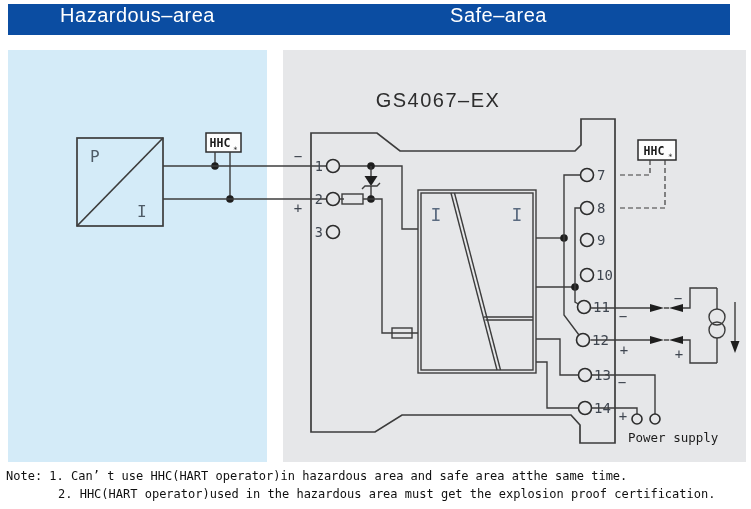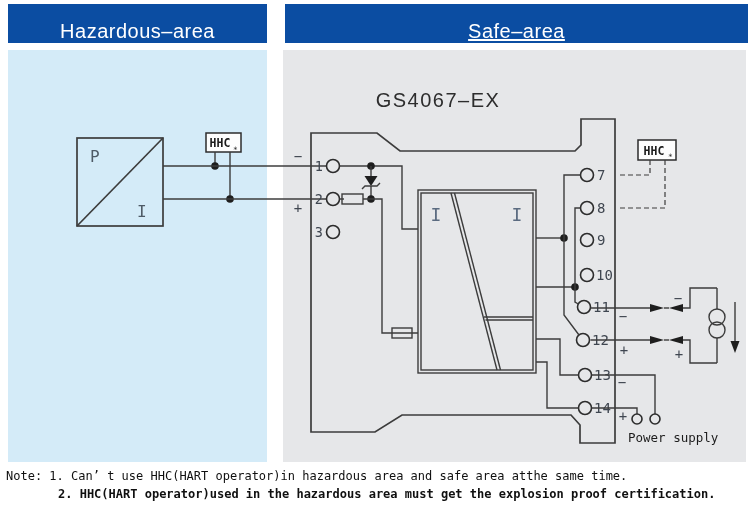--- a/index.html
+++ b/index.html
@@ -1,29 +1,29 @@
 <!DOCTYPE html>
 <html><head>
 <meta charset="utf-8">
 <style>
   html,body{margin:0;padding:0;background:#fff;}
   .stage{position:relative;width:751px;height:509px;background:#ffffff;overflow:hidden;
          font-family:"Liberation Sans",sans-serif;}
-  .hdr{position:absolute;top:4px;height:39px;background:#0b4da2;color:#ffffff;
-       display:flex;align-items:flex-end;justify-content:center;font-size:20px;letter-spacing:0.5px;}
+  .hdr{position:absolute;top:4px;height:31px;background:#0b4da2;color:#ffffff;
+       display:flex;align-items:flex-start;justify-content:center;font-size:20px;letter-spacing:0.5px;}
   .hdr-hazard{left:8px;width:259px;}
-  .hdr-safe{left:285px;width:463px;text-decoration:underline;}
+  .hdr-safe{left:267px;width:463px;}
   .region{position:absolute;top:50px;height:412px;}
   .region-hazard{left:8px;width:259px;background:#d4ebf8;}
   .region-safe{left:283px;width:463px;background:#e6e7e9;}
   .diagram-svg{position:absolute;left:0;top:0;}
   .note-line{position:absolute;font-family:"DejaVu Sans Mono",monospace;font-size:12px;
              color:#101010;white-space:pre;}
   .note-1{left:6px;top:469px;}
-  .note-2{left:58px;top:487px;font-weight:bold;}
+  .note-2{left:58px;top:487px;}
   svg text{font-family:"DejaVu Sans Mono",monospace;fill:#3f4650;}
   .t-title{font-family:"Liberation Sans",sans-serif;font-size:20px;letter-spacing:1.5px;fill:#2d2d2d;}
   .t-num{font-size:13.5px;}
   .t-numR{font-size:14px;}
   .t-sign{font-size:14px;}
   .t-hhc{font-size:11.5px;font-weight:bold;fill:#1c1c1c;}
   .t-mark{font-size:8px;fill:#1c1c1c;}
   .t-pi{font-size:16px;fill:#4e5a66;}
   .t-iso{font-size:18px;fill:#5b6b80;}
   .t-ps{font-size:12.5px;fill:#1c1c1c;}

